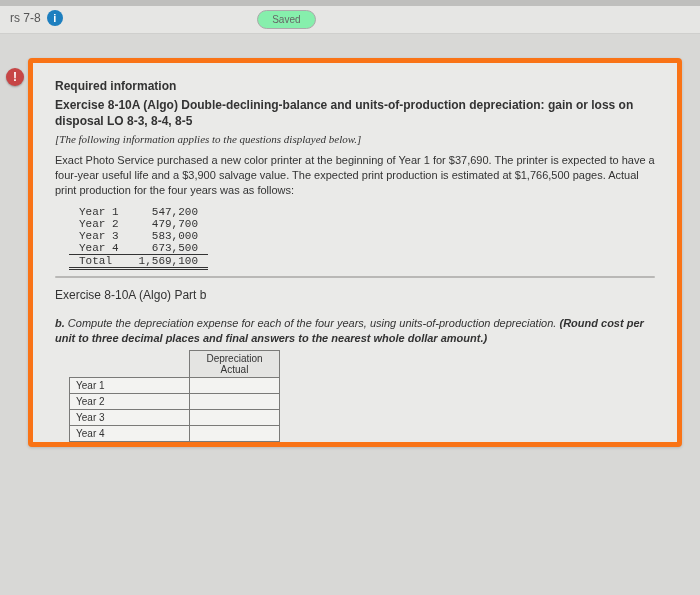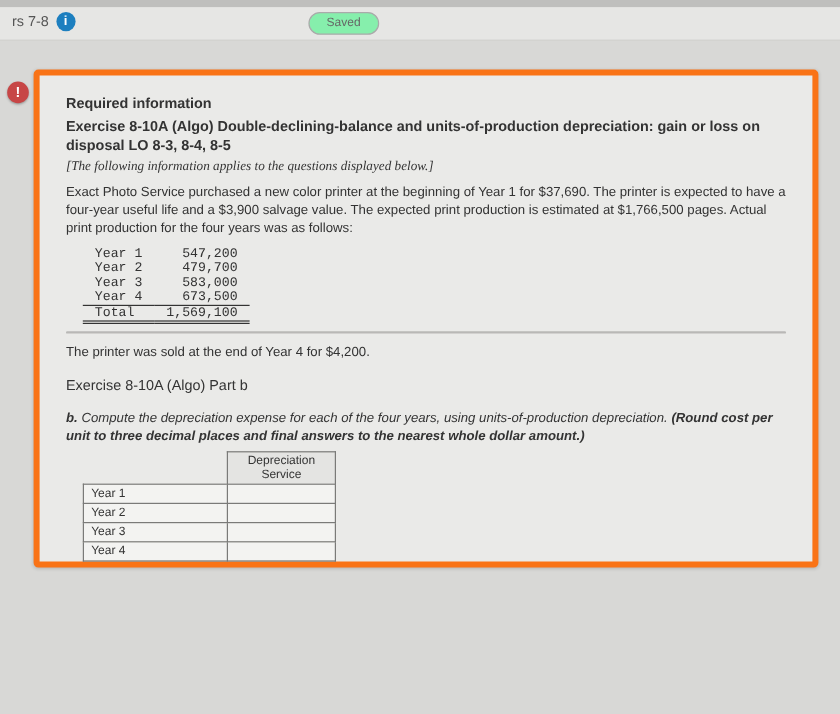--- a/index.html
+++ b/index.html
@@ -130,34 +130,33 @@
         </tr>
     <tr class="total">
           <td style="text-align:left">Total</td>
           <td class="val">1,569,100</td>
         </tr>
   </tbody>
     </table>
 
   <div class="hr-sep"></div>
 
-  <div class="sold-line">The printer was sold at the end of Year 4 for $4,200.</div>
 
   <div class="partb-head">Exercise 8-10A (Algo) Part b</div>
 
   <div class="partb-instr">
     <span class="boldhint">b. </span><span>Compute the depreciation expense for each of the four years, using units-of-production depreciation. </span><span class="boldhint">(Round cost per unit to three decimal places and final answers to the nearest whole dollar amount.)</span>
   </div>
 
   <table class="dep-table">
     <tbody>
         <tr class="noborder">
       <td></td>
       <th style="white-space:pre-line">Depreciation
-Service</th>
+Actual</th>
     </tr>
     <tr>
           <td class="lbl">Year 1</td>
           <td></td>
         </tr>
     <tr>
           <td class="lbl">Year 2</td>
           <td></td>
         </tr>
     <tr>

